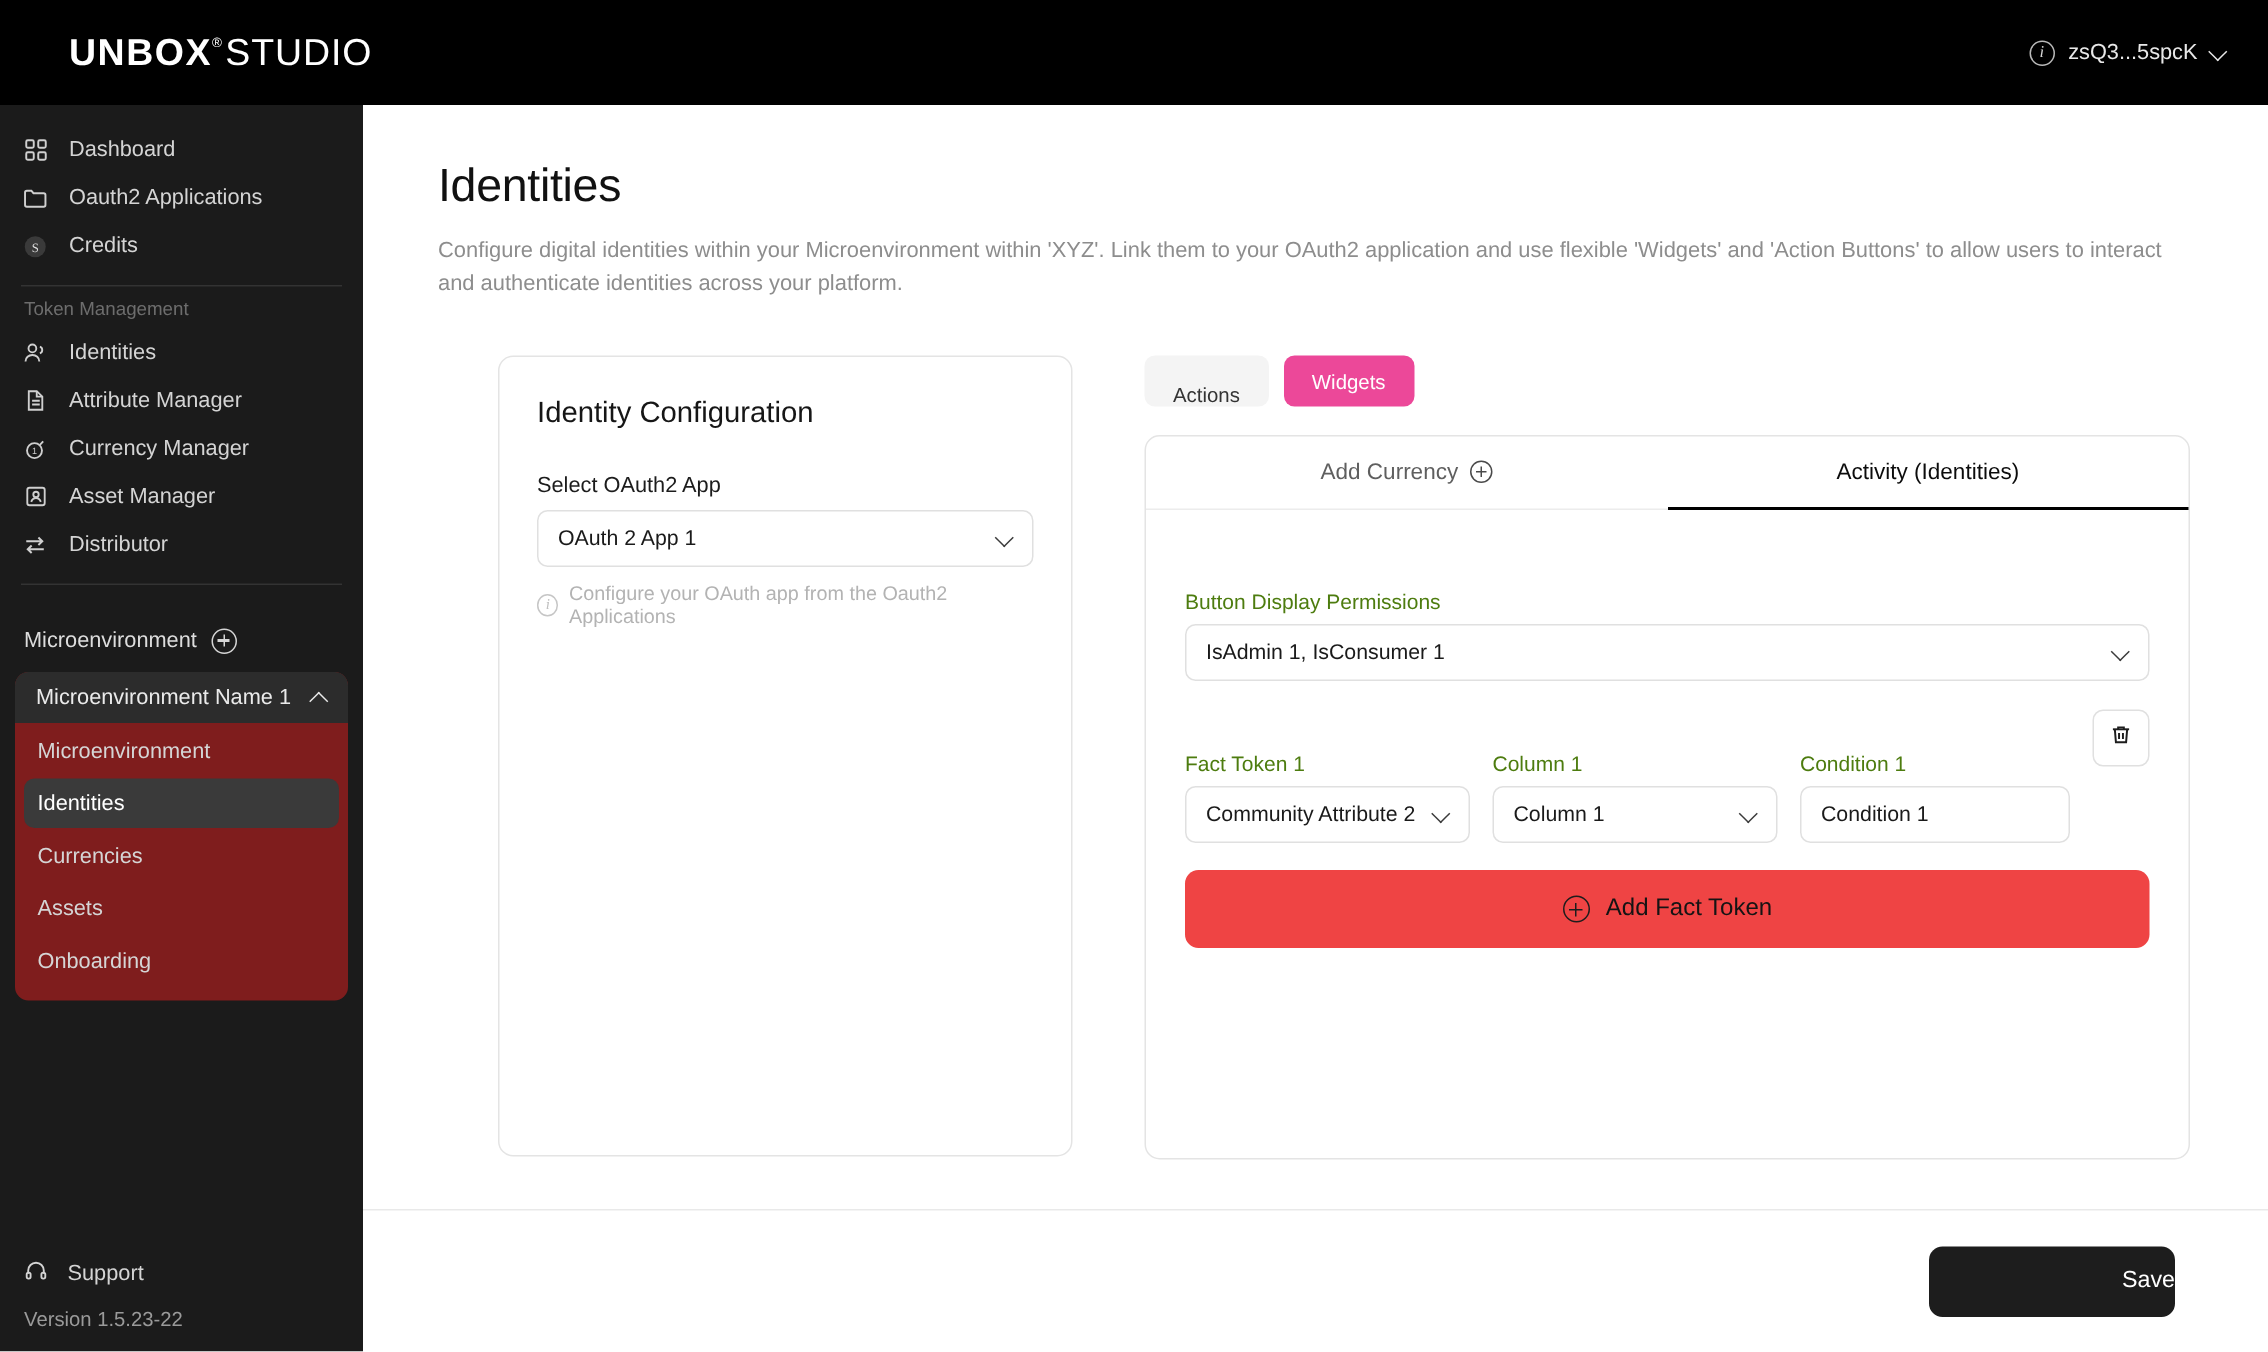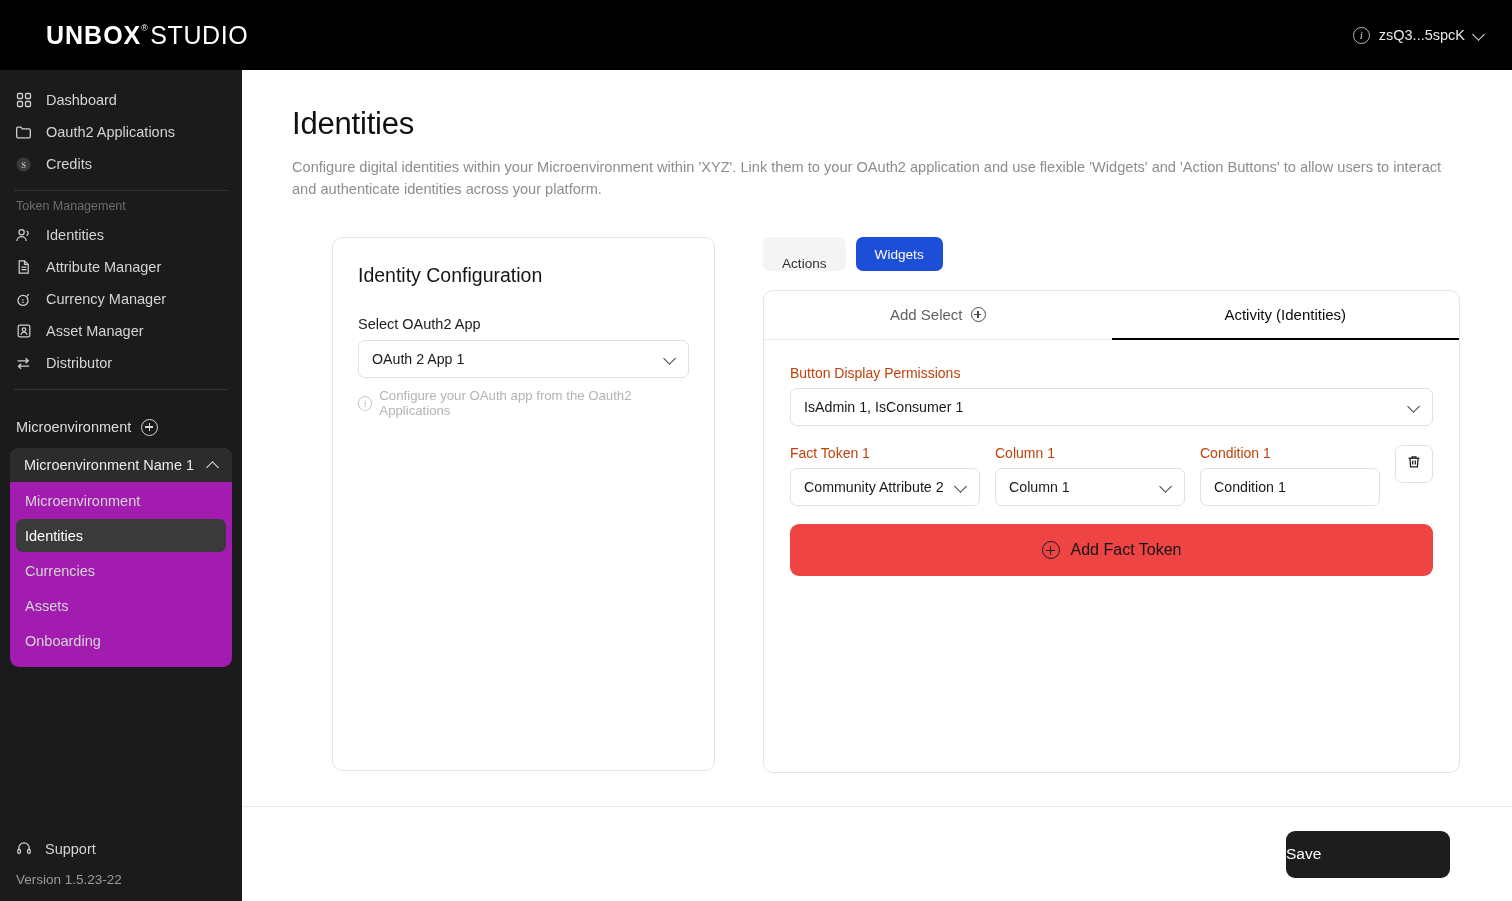--- a/index.html
+++ b/index.html
@@ -83,21 +83,21 @@
     border: 1.4px solid #d5d5d5; position: relative; cursor: pointer;
   }
   .plus-circle::before, .plus-circle::after {
     content: ""; position: absolute; background: #d5d5d5;
   }
   .plus-circle::before { left: 3.2px; top: 6.8px; width: 8px; height: 1.4px; }
   .plus-circle::after  { top: 3.2px; left: 6.8px; height: 8px; width: 1.4px; }
 
   .me-group {
     margin: 6px 10px 0 10px;
-    background: #a21caf;
+    background: #7f1d1d;
     border-radius: 9px;
     padding-bottom: 8px;
     overflow: hidden;
   }
   .me-group-head {
     display: flex; align-items: center; justify-content: space-between;
     height: 34px; padding: 0 14px;
     background: #2c2c2c;
     color: #eaeaea; font-size: 14.5px; cursor: pointer;
   }
@@ -129,21 +129,21 @@
   .cols { display: flex; gap: 48px; margin-top: 37px; }
   .col-left { width: 423px; min-width: 423px; padding-left: 40px; }
   .col-right { flex: 1; min-width: 0; }
 
   .card {
     border: 1px solid #e4e4e4; border-radius: 10px; background: #fff;
   }
   .card-left { height: 534px; padding: 26px 25px; }
   .card-title { font-size: 19.5px; color: #161616; font-weight: 400; }
   .field-label { font-size: 14.5px; color: #1c1c1c; margin-bottom: 8px; }
-  .lbl-sm { font-size: 14px; color: #c2410c; margin-bottom: 7px; }
+  .lbl-sm { font-size: 14px; color: #4d7c0f; margin-bottom: 7px; margin-top: 28px; }
 
   .select, .textinput {
     width: 100%; height: 38px;
     border: 1px solid #e0e0e0; border-radius: 7px;
     background: #fff;
     display: flex; align-items: center; justify-content: space-between;
     padding: 0 13px;
     font-size: 14.2px; color: #1a1a1a;
     cursor: pointer;
   }
@@ -156,21 +156,21 @@
   .hint .icon-circle-i { border-color: #c6c6c6; color: #c0c0c0; width: 15px; height: 15px; font-size: 10px; }
 
   
   .pills { display: flex; gap: 10px; }
   .pill {
     height: 34px; padding: 0 19px; border-radius: 7px;
     display: flex; align-items: center; justify-content: center;
     font-size: 13.6px; cursor: pointer;
   }
   .pill.inactive { background: #f4f4f4; color: #333; align-items: flex-end; }
-  .pill.active { background: #1d4ed8; color: #fff; }
+  .pill.active { background: #ec4899; color: #fff; }
 
   .card-right { margin-top: 19px; height: 483px; display: flex; flex-direction: column; }
   .tabs { display: flex; border-bottom: 1px solid #ececec; }
   .tab {
     flex: 1; height: 49px;
     display: flex; align-items: center; justify-content: center; gap: 8px;
     font-size: 15px; color: #5f5f5f; cursor: pointer;
     border-bottom: 2px solid transparent;
     margin-bottom: -1px;
   }
@@ -207,21 +207,21 @@
 
   .footbar {
     border-top: 1px solid #e9e9e9;
     height: 95px; min-height: 95px;
     display: flex; align-items: center; justify-content: flex-end;
     padding-right: 62px;
   }
   .save-btn {
     width: 164px; height: 47px; border-radius: 9px;
     background: #1d1d1d; color: #fff;
-    display: flex; align-items: center; justify-content: flex-start;
+    display: flex; align-items: center; justify-content: flex-end;
     font-size: 15.5px; cursor: pointer;
   }
 </style>
 </head>
 <body>
 
 <div class="app">
 
   <div class="topbar">
     <div class="logo">
@@ -405,21 +405,21 @@
                 <span>Actions</span>
               </div>
               <div class="pill active">
                 <span>Widgets</span>
               </div>
             </div>
 
             <div class="card card-right">
               <div class="tabs">
                 <div class="tab">
-                  <span>Add Select</span>
+                  <span>Add Currency</span>
                   <span class="plus-sm"></span>
                 </div>
                 <div class="tab active">
                   <span>Activity (Identities)</span>
                 </div>
               </div>
 
               <div class="tab-body">
                 <div class="lbl-sm">Button Display Permissions</div>
                 <div class="select">

